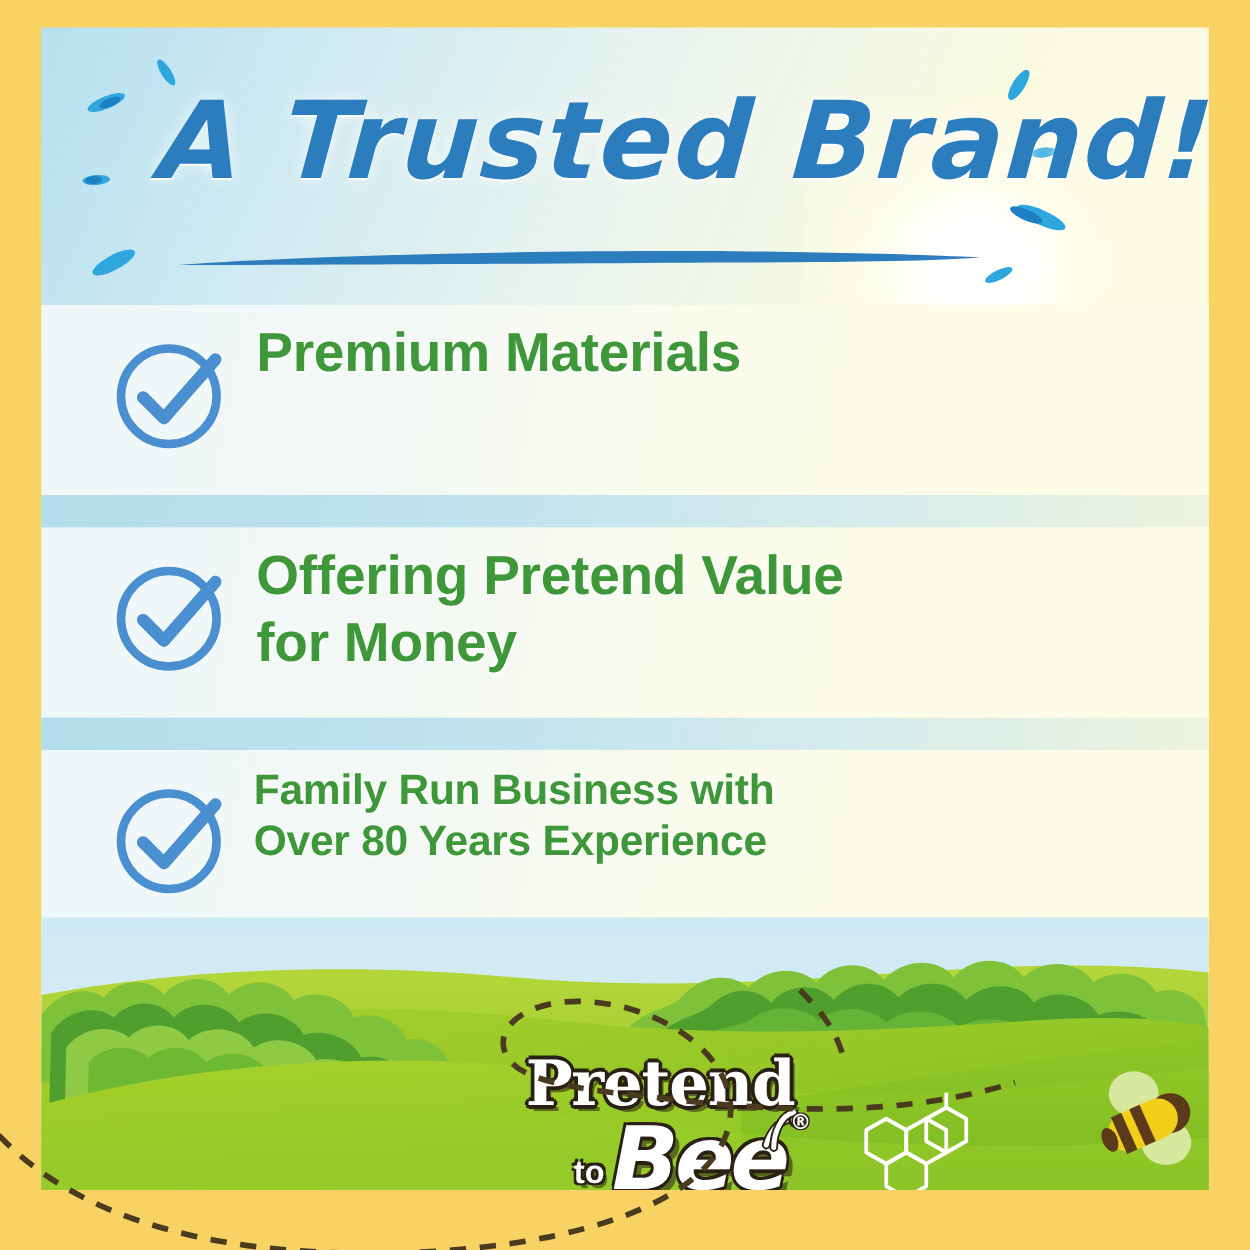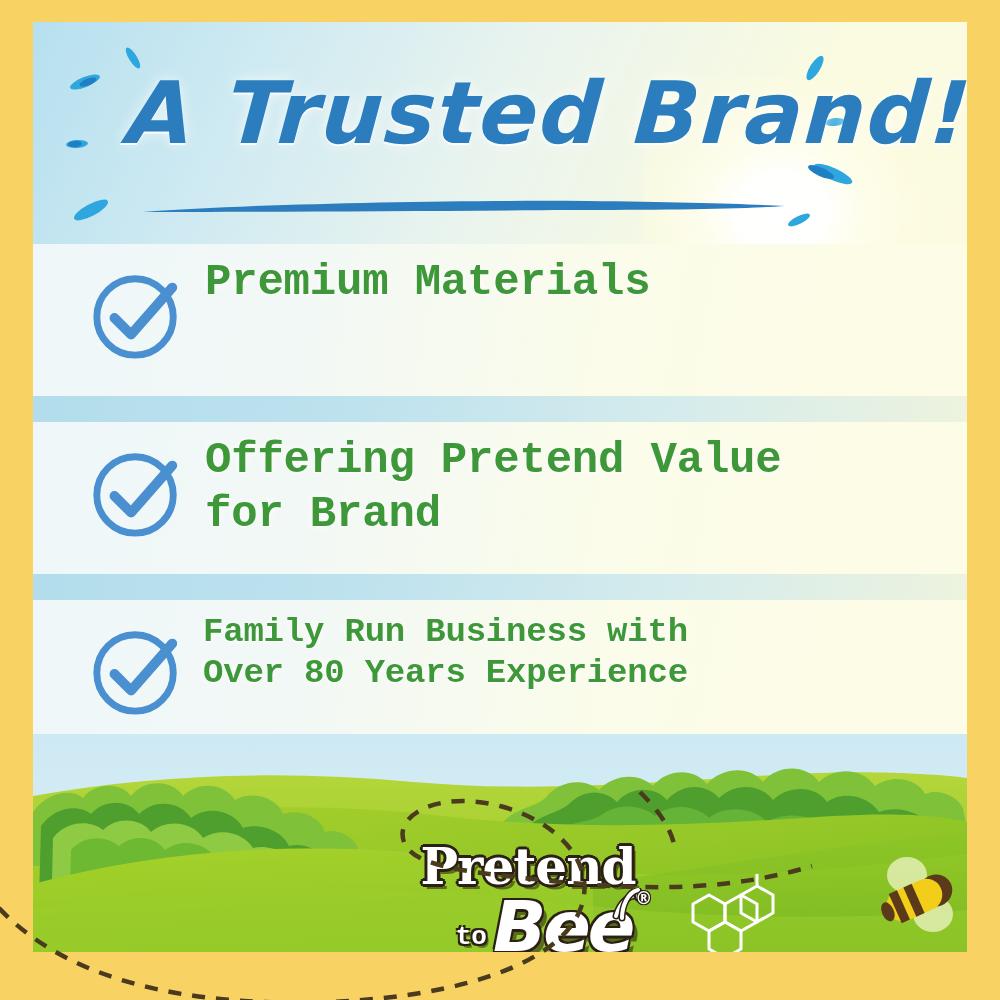--- a/index.html
+++ b/index.html
@@ -80,21 +80,21 @@
   }
   .row .check{
     position:absolute;
     left:55px; top:22px;
     width:98px;height:98px;
   }
   .row .txt{
     position:absolute;
     left:172px; top:12px;
     width:740px;
-    font-family:Liberation Mono, monospace;
+    font-family:Liberation Sans, sans-serif;
     font-weight:700;
     font-size:44px;
     line-height:1.22;
     color:#3E9839;
     text-shadow:0 1px 0 #ffffff, 0 0 10px rgba(255,255,255,.9);
     letter-spacing:-.2px;
   }
   .row.r3 .txt{font-size:34px;left:170px;}
   .sep{
     height:26px;
@@ -137,21 +137,21 @@
       -2px  2px 0 #2b2014, 2px  2px 0 #2b2014,
        0px  3px 0 #2b2014, 3px 0 0 #2b2014,
       -3px 0 0 #2b2014, 0 -3px 0 #2b2014,
        4px 5px 0 rgba(40,30,18,.55);
   }
   .logo .line2{
     display:flex;align-items:flex-start;justify-content:center;
     gap:6px;margin-top:2px;
   }
   .logo .to{
-    font-family:Liberation Mono, monospace;
+    font-family:Liberation Sans, sans-serif;
     font-weight:700;font-size:26px;color:#fff;
     margin-top:28px;
     text-shadow:
       -2px -2px 0 #2b2014, 2px -2px 0 #2b2014,
       -2px  2px 0 #2b2014, 2px  2px 0 #2b2014,
       3px 4px 0 rgba(40,30,18,.5);
     margin-left: 32px;
   }
   .logo .bee{
     position:relative;
@@ -227,21 +227,21 @@
 
       <div class="sep"></div>
 
       <div class="row r2">
         <svg class="check" viewBox="0 0 100 100">
           <circle cx="48" cy="52" r="39" fill="none" stroke="#4A8FD0" stroke-width="7"></circle>
           <path d="M27,53 L44,70 L86,22" fill="none" stroke="#4A8FD0" stroke-width="10" stroke-linecap="round" stroke-linejoin="round"></path>
         </svg>
         <div class="txt">
           <div>Offering Pretend Value</div>
-          <div>for Brand</div>
+          <div>for Money</div>
         </div>
       </div>
 
       <div class="sep"></div>
 
       <div class="row r3">
         <svg class="check" viewBox="0 0 100 100">
           <circle cx="48" cy="52" r="39" fill="none" stroke="#4A8FD0" stroke-width="7"></circle>
           <path d="M27,53 L44,70 L86,22" fill="none" stroke="#4A8FD0" stroke-width="10" stroke-linecap="round" stroke-linejoin="round"></path>
         </svg>

